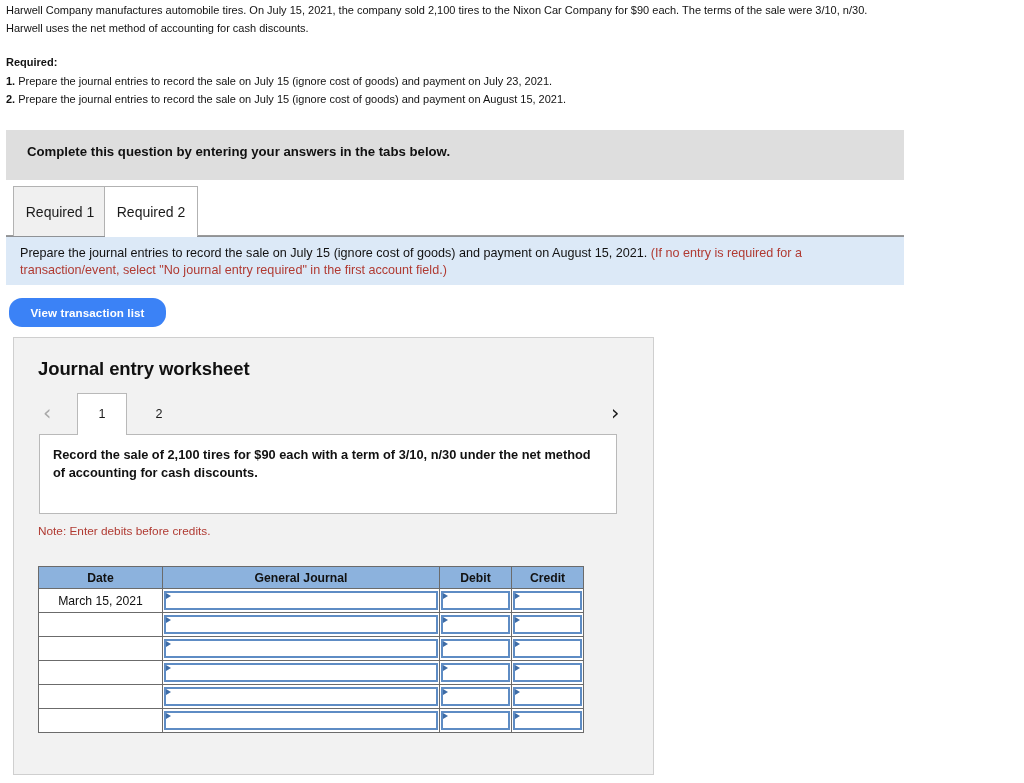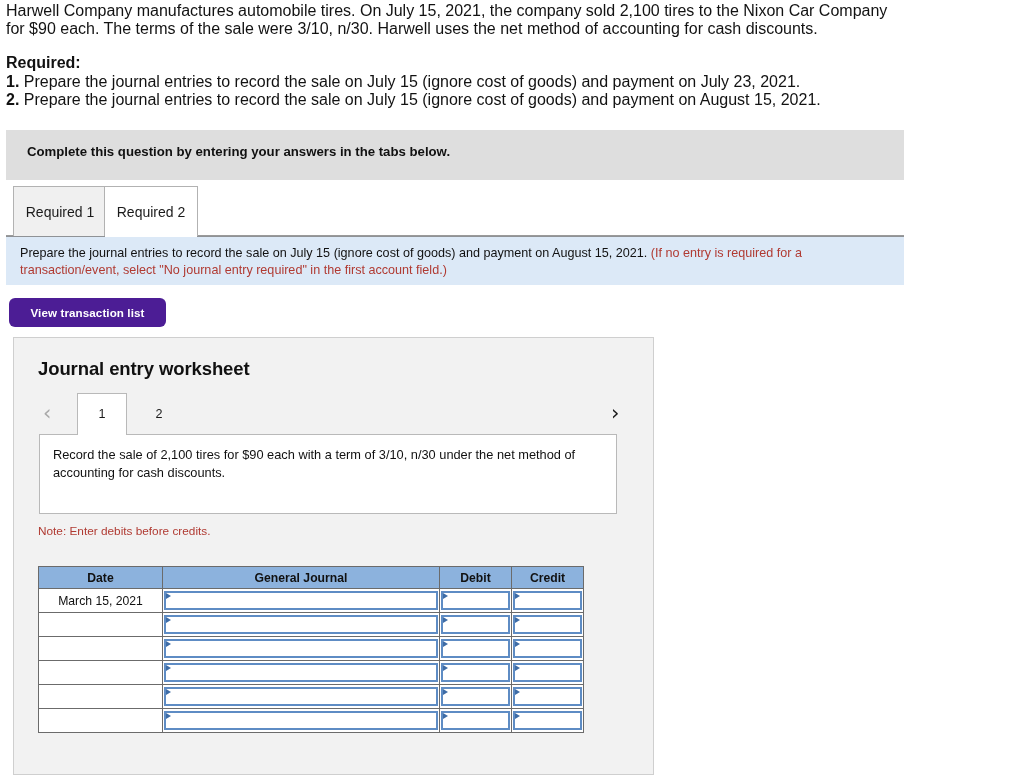--- a/index.html
+++ b/index.html
@@ -19,21 +19,21 @@
 
   
   .problem {
     position: absolute;
     left: 6px;
     top: 2px;
     width: 900px;
   }
   .problem p {
     margin: 0;
-    font-size: 16px;
+    font-size: 11px;
     line-height: 17.5px;
     color: #121212;
   }
   .req-head {
     margin-top: 17px !important;
     font-weight: bold;
   }
   .req-line {
     margin-top: 1px !important;
   }
@@ -130,27 +130,27 @@
     font-size: 12.6px;
     line-height: 17px;
     color: #111111;
   }
   .blue-band .red {
     color: #b03a32;
   }
 
   
   .btn {
-    background: #4c1d95;
+    background: #3b82f6;
     color: #ffffff;
     border: none;
     font-family: "Liberation Sans", sans-serif;
     font-size: 11.6px;
     font-weight: bold;
-    border-radius: 6px;
+    border-radius: 13px;
     cursor: pointer;
     text-align: center;
     padding: 0;
     letter-spacing: 0.1px;
   }
   .btn-view-tx {
     position: absolute;
     left: 9px;
     top: 298px;
     width: 157px;
@@ -240,20 +240,21 @@
   
   .desc-box {
     position: absolute;
     left: 25px;
     top: 96px;
     width: 578px;
     height: 80px;
     background: #ffffff;
     border: 1px solid #b9b9b9;
     box-sizing: border-box;
+    font-weight: bold;
   }
   .desc-box .txt {
     position: absolute;
     left: 13px;
     top: 11px;
     right: 12px;
     font-size: 12.8px;
     line-height: 17.5px;
     color: #111111;
   }

